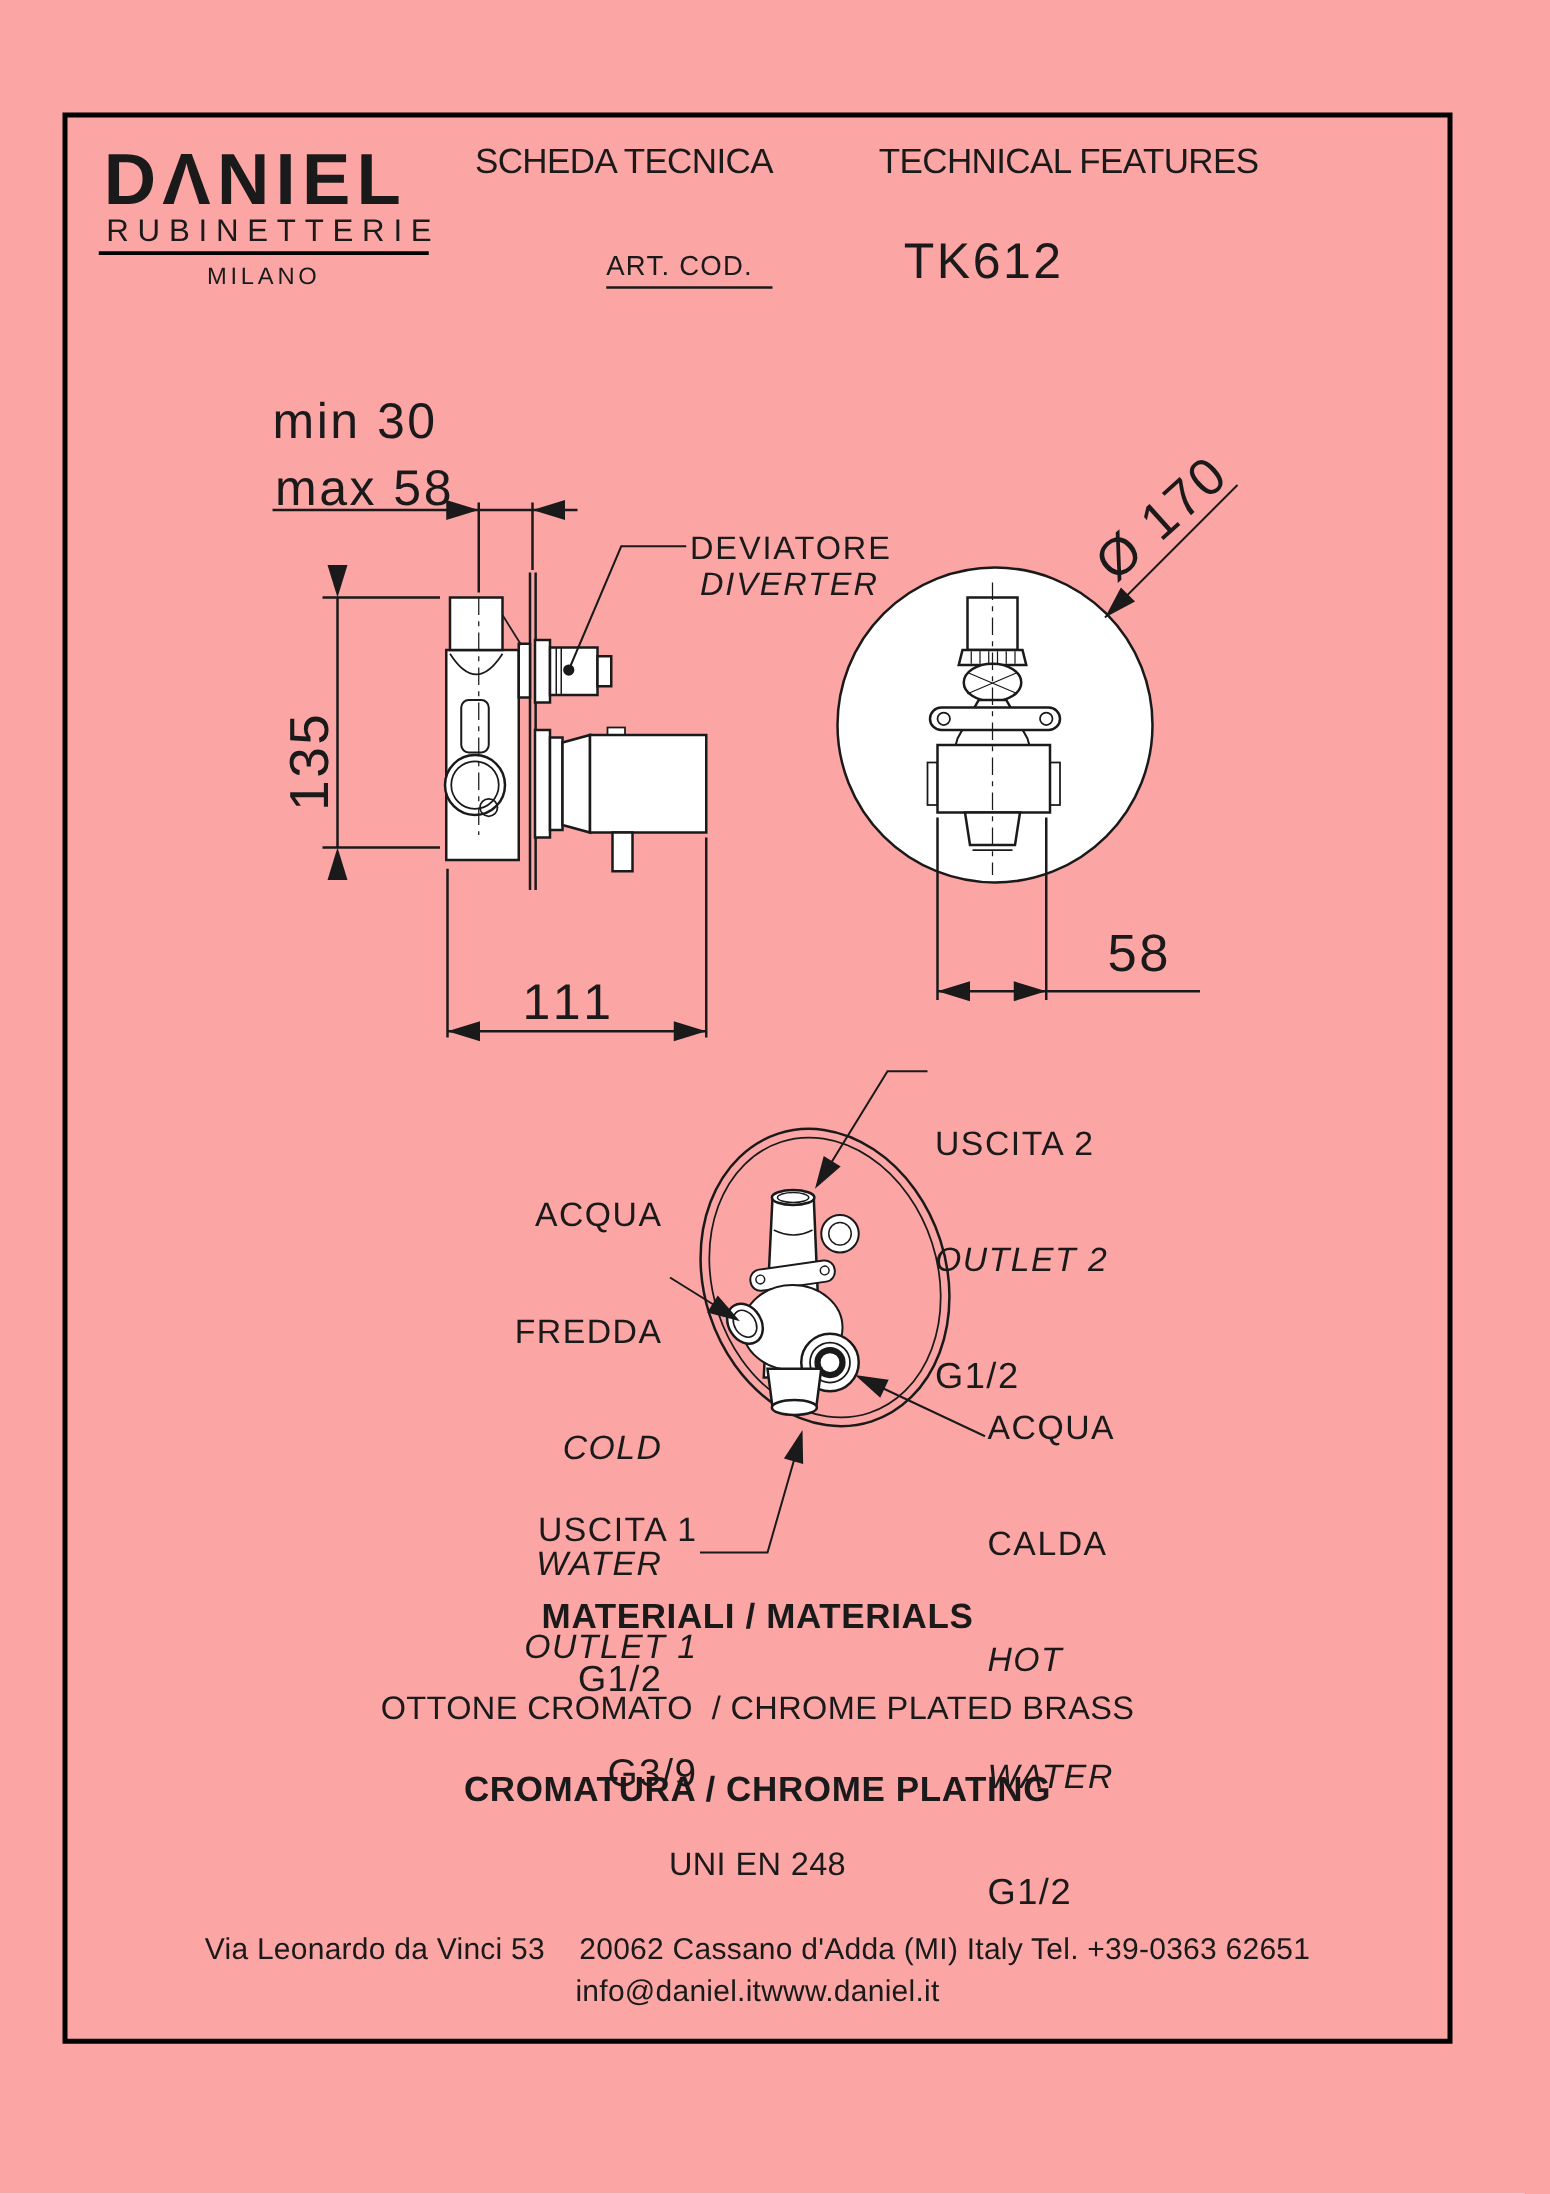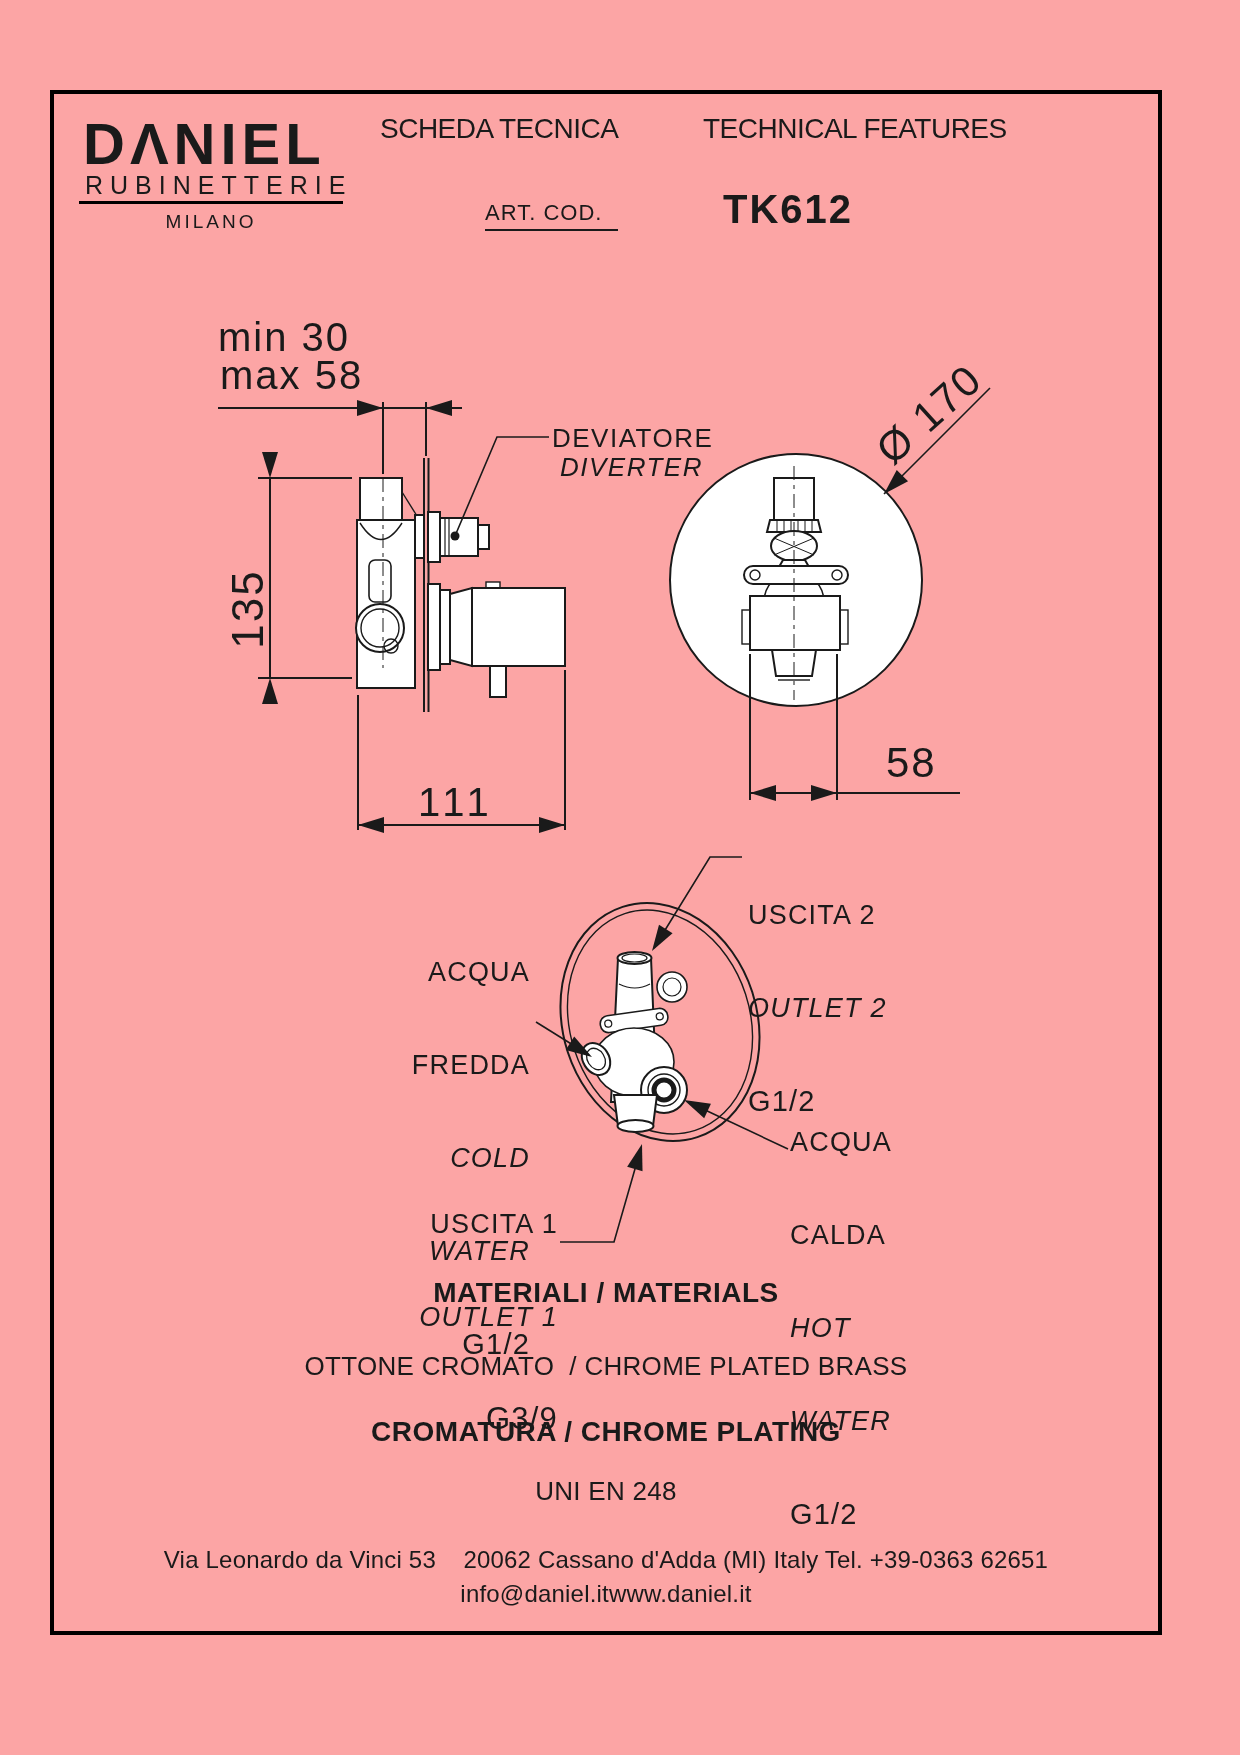--- a/index.html
+++ b/index.html
@@ -10,21 +10,21 @@
   svg.linework{position:absolute;left:0;top:0;}
   .lbl{position:absolute;white-space:pre;color:#1a1a1a;letter-spacing:1px;line-height:1.15;}
   .it{font-style:italic;}
   .ctr{left:56px;width:1100px;text-align:center;}
   .logo-brand{font-size:58px;font-weight:bold;letter-spacing:5px;}
   .logo-sub{font-size:25px;letter-spacing:7px;}
   .logo-rule{position:absolute;background:#000;height:3px;}
   .logo-city{font-size:19px;letter-spacing:3px;text-align:center;}
   .hdr{font-size:28px;letter-spacing:-0.5px;}
   .artcod{font-size:22px;border-bottom:2px solid #1a1a1a;padding:0 16px 4px 0;}
-  .artval{font-size:40px;font-weight:bold;letter-spacing:2px;text-align:center;}
+  .artval{font-size:40px;font-weight:normal;letter-spacing:2px;text-align:center;}
   .dim{font-size:40px;letter-spacing:2px;}
   .dim-sm{font-size:26px;letter-spacing:1.5px;}
   .note{font-size:27px;letter-spacing:1.2px;}
   .blk{line-height:31px;}
   .thread{font-size:29px;}
   .sec-h{font-size:28px;font-weight:bold;letter-spacing:0.5px;}
   .sec-t{font-size:26px;letter-spacing:0.3px;}
   .foot{font-size:24px;letter-spacing:0.2px;}
 </style>
 </head>
@@ -178,21 +178,21 @@
   <div class="logo-rule" style="left:79px;top:201px;width:264px;"></div>
   <div class="lbl logo-city" style="left:130px;top:211px;width:162px;">MILANO</div>
 
   <div class="lbl hdr" style="left:380px;top:113px;">SCHEDA TECNICA</div>
   <div class="lbl hdr" style="left:703px;top:113px;">TECHNICAL FEATURES</div>
 
   <div class="lbl artcod" style="left:485px;top:200px;">ART. COD.</div>
   <div class="lbl artval" style="left:723px;top:186px;">TK612</div>
 
   <div class="lbl dim" style="left:218px;top:314px;">min 30</div>
-  <div class="lbl dim" style="left:220px;top:352px;">max 58</div>
+  <div class="lbl dim" style="left:220px;top:368px;">max 58</div>
   <div class="lbl dim" style="left:176px;top:586px;width:140px;height:46px;text-align:center;transform:rotate(-90deg);font-size:44px;">135</div>
   <div class="lbl dim-sm" style="left:552px;top:424px;">DEVIATORE</div>
   <div class="lbl dim-sm it" style="left:560px;top:453px;">DIVERTER</div>
   <div class="lbl dim" style="left:418px;top:779px;letter-spacing:5px;">111</div>
 
   <div class="lbl dim" style="left:853px;top:391px;width:150px;height:44px;text-align:center;font-size:42px;transform:rotate(-42deg);">Ø 170</div>
   <div class="lbl dim" style="left:886px;top:739px;font-size:42px;">58</div>
 
   <div class="lbl note blk" style="left:748px;top:838px;">
     <div>USCITA 2</div>

